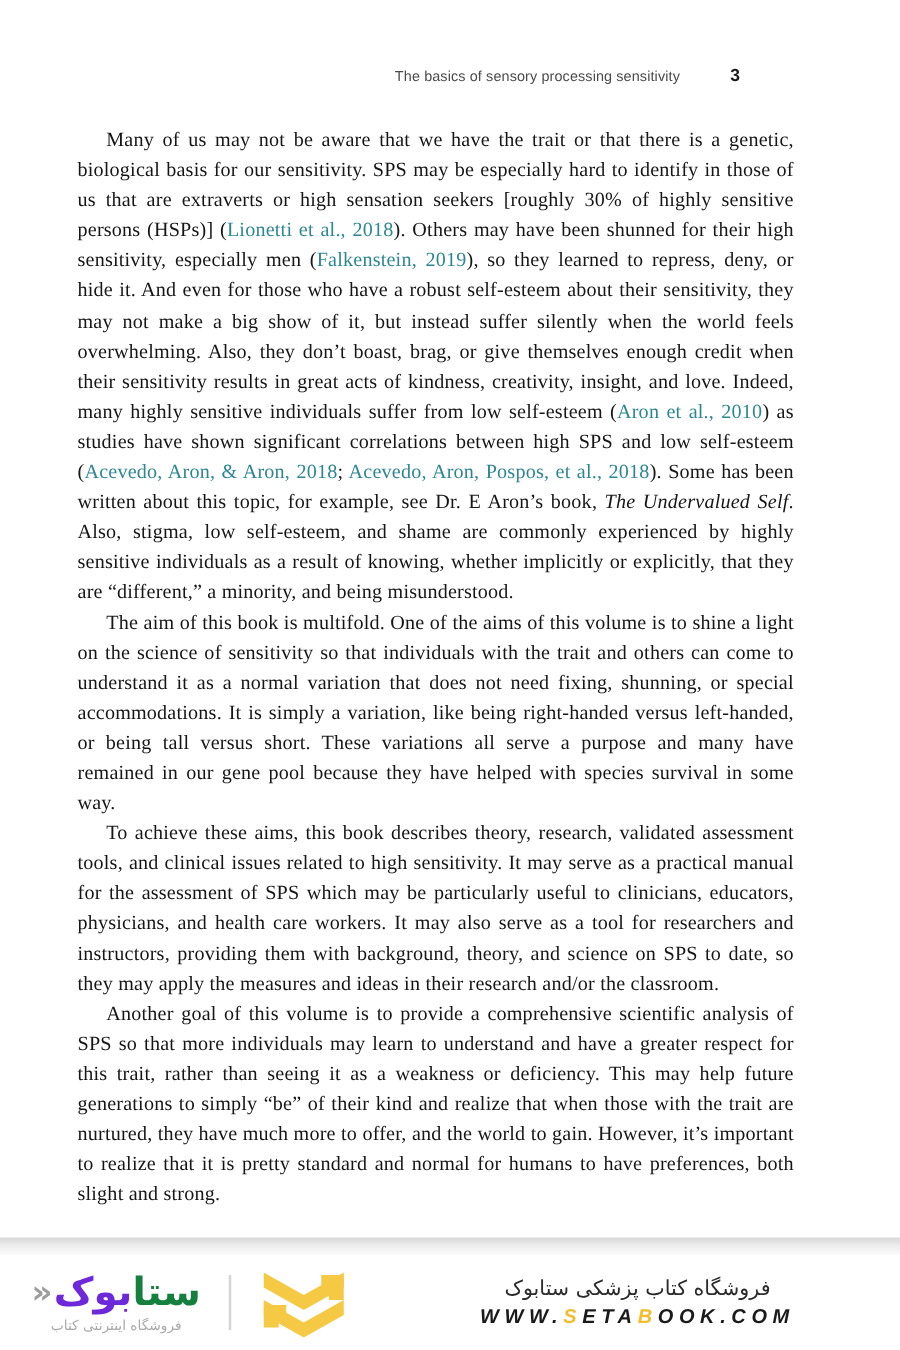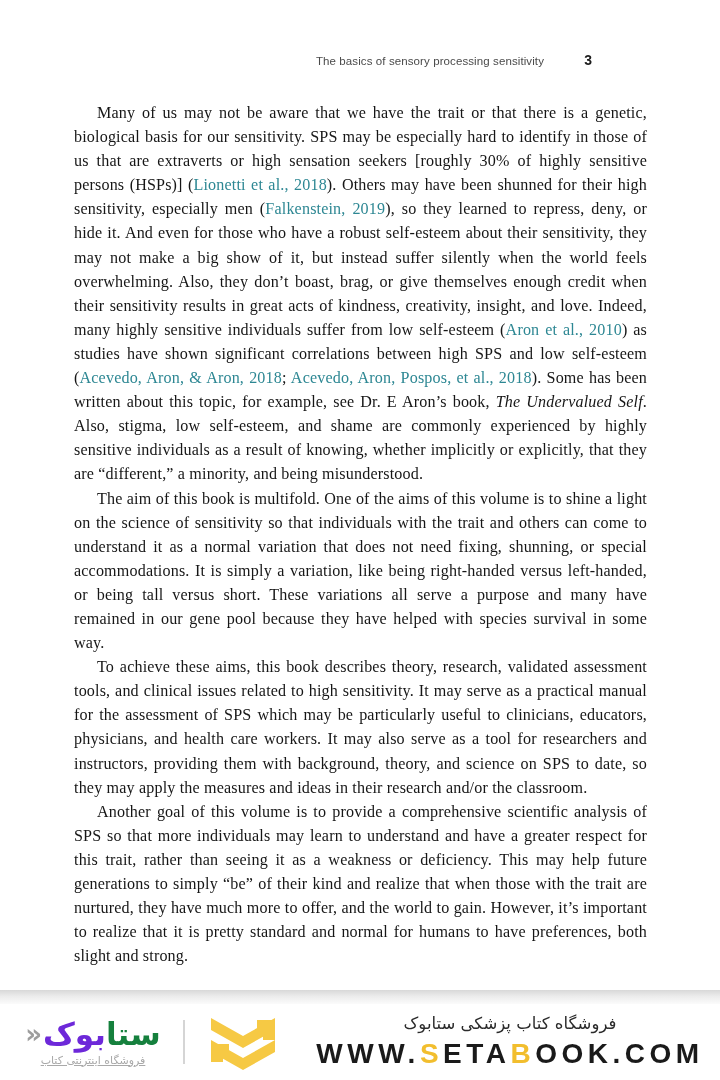--- a/index.html
+++ b/index.html
@@ -50,21 +50,21 @@
     font-weight: 700;
     color: #1b1b1b;
     margin-left: 36px;
     min-width: 12px;
     text-align: right;
   }
 
   
   .text-column {
     position: absolute;
-    left: 74px;
+    left: 62px;
     top: 101px;
     width: 573px;
   }
   .para {
     margin: 0;
     font-size: 16.1px;
     line-height: 24.1px;
     text-align: justify;
     text-justify: inter-word;
     text-indent: 23px;
@@ -140,21 +140,20 @@
     margin-right: 2px;
     font-family: "DejaVu Sans", sans-serif;
   }
   .brand-tagline {
     font-family: "DejaVu Sans", "Liberation Sans", sans-serif;
     font-size: 11px;
     color: #a9a9a9;
     direction: rtl;
     margin-top: 5px;
     letter-spacing: .2px;
-    text-decoration: underline;
   }
   .brand-divider {
     width: 2px;
     height: 44px;
     background: #d5d5d5;
     margin: 0 12px;
   }
   .brand-mark {
     width: 72px;
     height: 56px;
@@ -174,25 +173,26 @@
   .fa-line {
     font-family: "DejaVu Sans", "Liberation Sans", sans-serif;
     font-size: 16.5px;
     color: #2b2b2b;
     direction: rtl;
     margin-bottom: 5px;
     letter-spacing: .2px;
   }
   .url-line {
     font-family: "Liberation Sans", "DejaVu Sans", sans-serif;
-    font-size: 28px;
+    font-size: 16px;
     font-weight: 700;
     letter-spacing: 4.5px;
     color: #1a1a1a;
     white-space: nowrap;
+    font-style: italic;
   }
   .url-accent { color: #f2be2e; }
 </style>
 </head>
 <body>
 
 <div class="page">
 
   <div class="running-head">
     <span class="running-head-title">The basics of sensory processing sensitivity</span>

